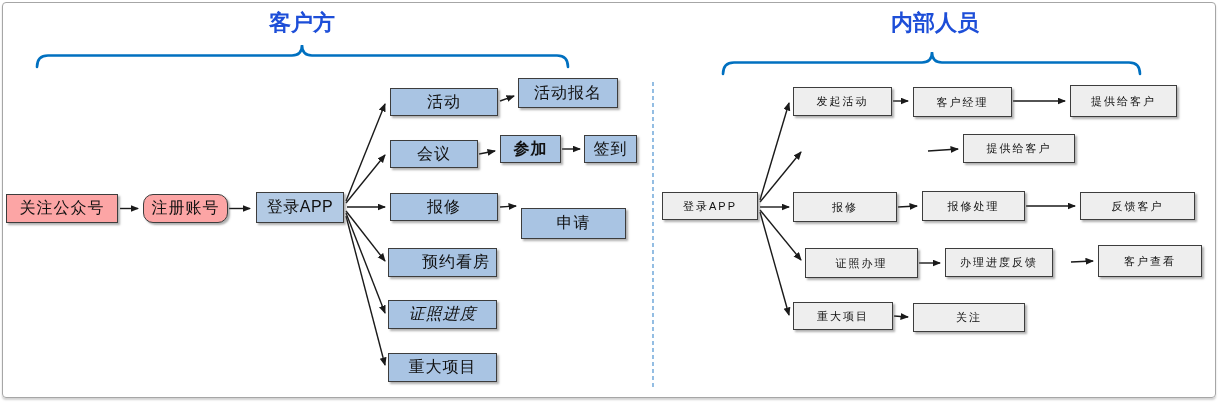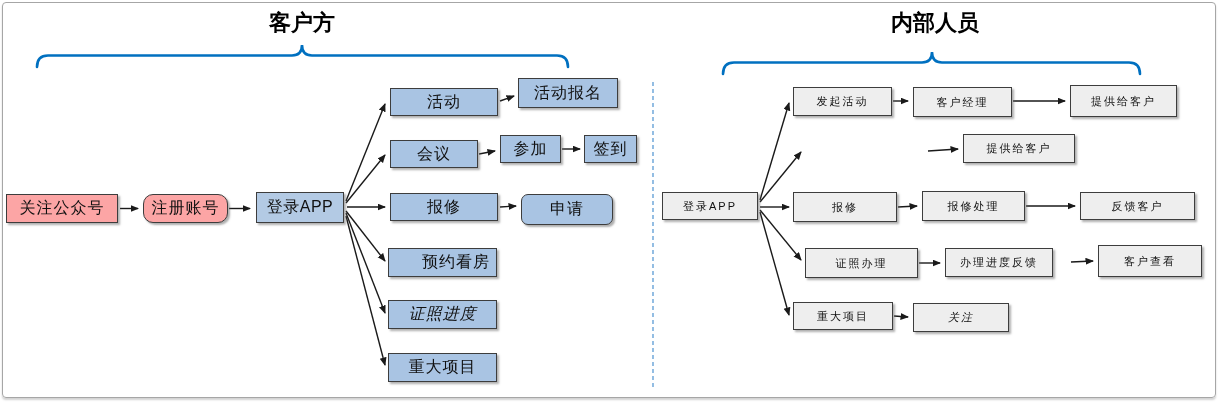--- a/index.html
+++ b/index.html
@@ -13,21 +13,21 @@
   .frame {
     position: absolute;
     left: 2px; top: 2px; right: 3px; bottom: 4px;
     border: 1.5px solid #a6a6a6;
     border-radius: 4px;
     box-shadow: 0 2px 2px rgba(0,0,0,0.18);
   }
   .stage { position: absolute; inset: 0; }
   .section-title {
     position: absolute;
-    color: #000000;
+    color: #1d4ed8;
     font-size: 22px;
     font-weight: bold;
     text-align: center;
     white-space: nowrap;
   }
   .node {
     position: absolute;
     display: flex;
     align-items: center;
     justify-content: center;
@@ -100,25 +100,25 @@
   <div class="section-title" style="left:855px; top:8px; width:160px;">内部人员</div>
 
   <div class="node light" style="left:6px; top:194px; width:112px; height:29px;">关注公众号</div>
   <div class="node light" style="left:143px; top:194px; width:85px; height:29px;border-radius:10px;">注册账号</div>
   <div class="node login" style="left:256px; top:192px; width:88px; height:31px;">登录APP</div>
 
   <div class="node blue" style="left:390px; top:88px; width:108px; height:28px;">活动</div>
   <div class="node blue" style="left:518px; top:78px; width:100px; height:30px;">活动报名</div>
 
   <div class="node blue" style="left:390px; top:140px; width:88px; height:28px;">会议</div>
-  <div class="node blue" style="left:500px; top:135px; width:61px; height:28px;">参加</div>
+  <div class="node blue" style="left:500px; top:135px; width:61px; height:28px;font-weight:bold;">参加</div>
   <div class="node blue" style="left:584px; top:135px; width:53px; height:28px;">签到</div>
 
   <div class="node blue" style="left:390px; top:193px; width:108px; height:28px;">报修</div>
-  <div class="node blue" style="left:521px; top:194px; width:92px; height:31px;border-radius:7px;">申请</div>
+  <div class="node blue" style="left:521px; top:208px; width:105px; height:31px;">申请</div>
 
   <div class="node blue" style="left:388px; top:248px; width:109px; height:29px;padding-left:27px;">预约看房</div>
   <div class="node blue" style="left:388px; top:300px; width:109px; height:29px;font-style:italic;">证照进度</div>
   <div class="node blue" style="left:388px; top:353px; width:109px; height:29px;">重大项目</div>
 
   <div class="node gray" style="left:662px; top:192px; width:96px; height:28px;">登录APP</div>
 
   <div class="node gray" style="left:793px; top:87px; width:99px; height:29px;">发起活动</div>
   <div class="node gray" style="left:913px; top:87px; width:99px; height:30px;">客户经理</div>
   <div class="node gray" style="left:1070px; top:85px; width:107px; height:32px;">提供给客户</div>
@@ -127,15 +127,15 @@
 
   <div class="node gray" style="left:793px; top:192px; width:104px; height:30px;">报修</div>
   <div class="node gray" style="left:922px; top:191px; width:103px; height:30px;">报修处理</div>
   <div class="node gray" style="left:1080px; top:192px; width:115px; height:28px;">反馈客户</div>
 
   <div class="node gray" style="left:805px; top:248px; width:113px; height:30px;">证照办理</div>
   <div class="node gray" style="left:945px; top:248px; width:108px; height:29px;">办理进度反馈</div>
   <div class="node gray" style="left:1098px; top:245px; width:104px; height:32px;">客户查看</div>
 
   <div class="node gray" style="left:793px; top:302px; width:100px; height:28px;">重大项目</div>
-  <div class="node gray" style="left:913px; top:303px; width:96px; height:29px;font-style:italic;">关注</div>
+  <div class="node gray" style="left:913px; top:303px; width:112px; height:29px;">关注</div>
 
 </div>
 
 </body></html>

